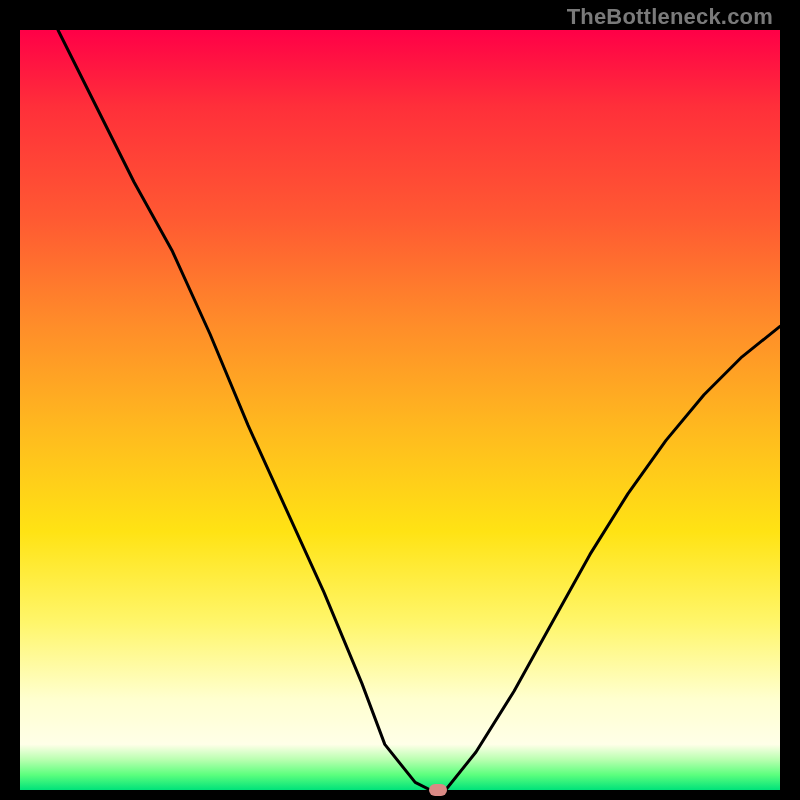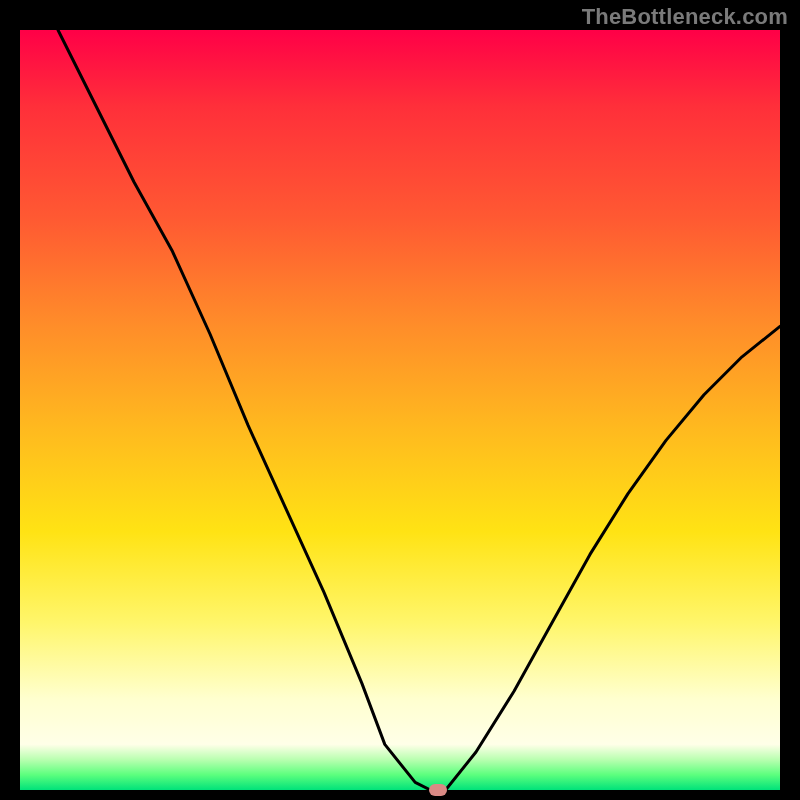--- a/index.html
+++ b/index.html
@@ -13,21 +13,21 @@
   }
   .frame {
     position: relative;
     width: 800px;
     height: 800px;
     background: #000;
   }
   .attribution {
     position: absolute;
     top: 4px;
-    right: 12px;
+    right: 27px;
     color: #7a7a7a;
     font-size: 22px;
     font-weight: 600;
     letter-spacing: 0.2px;
     user-select: none;
   }
   .plot {
     position: absolute;
     left: 20px;
     top: 30px;

